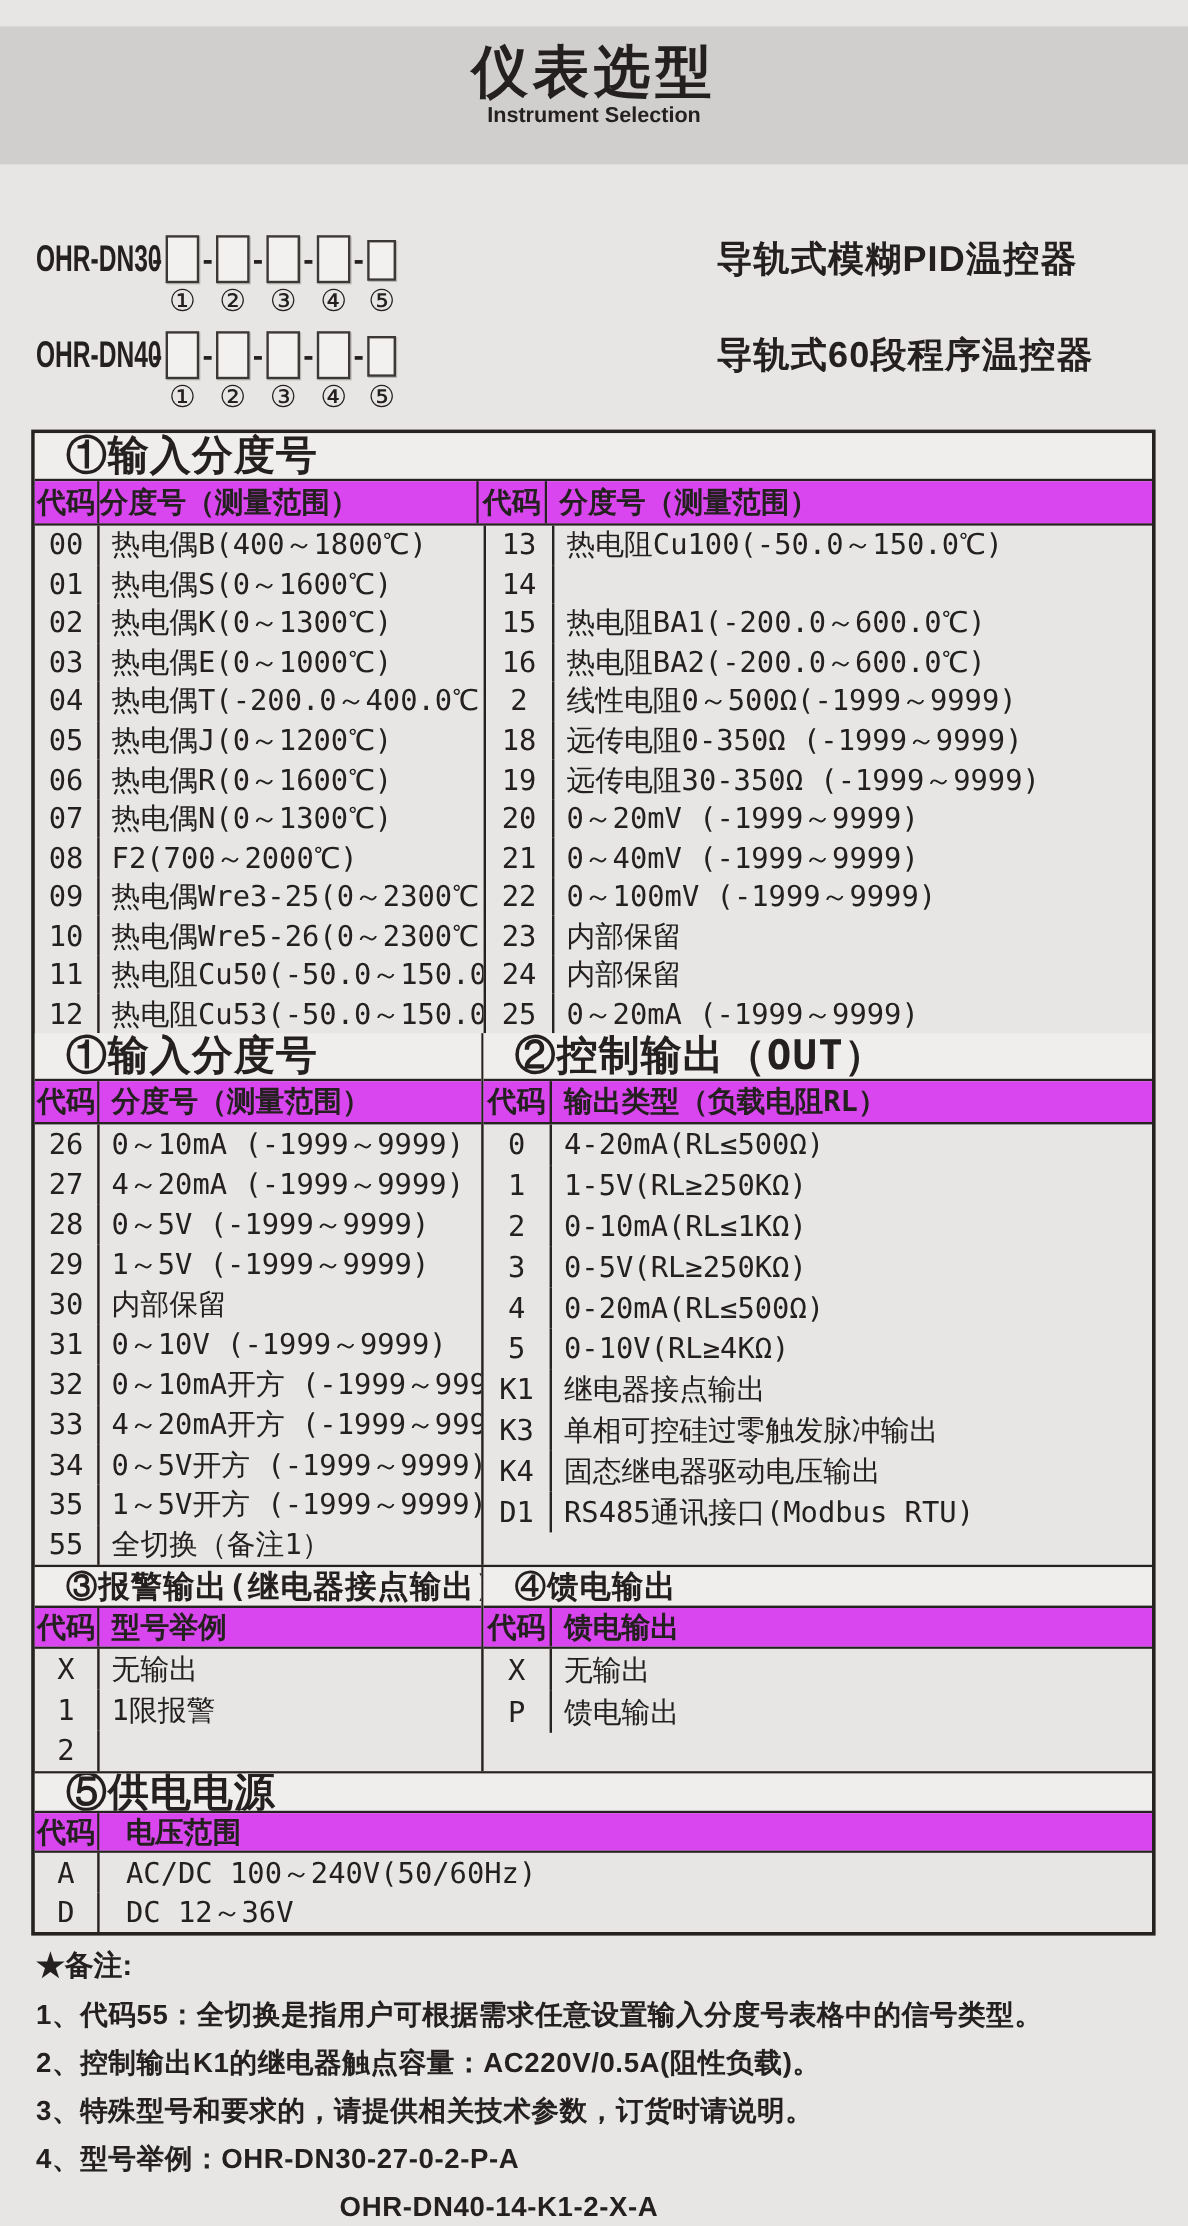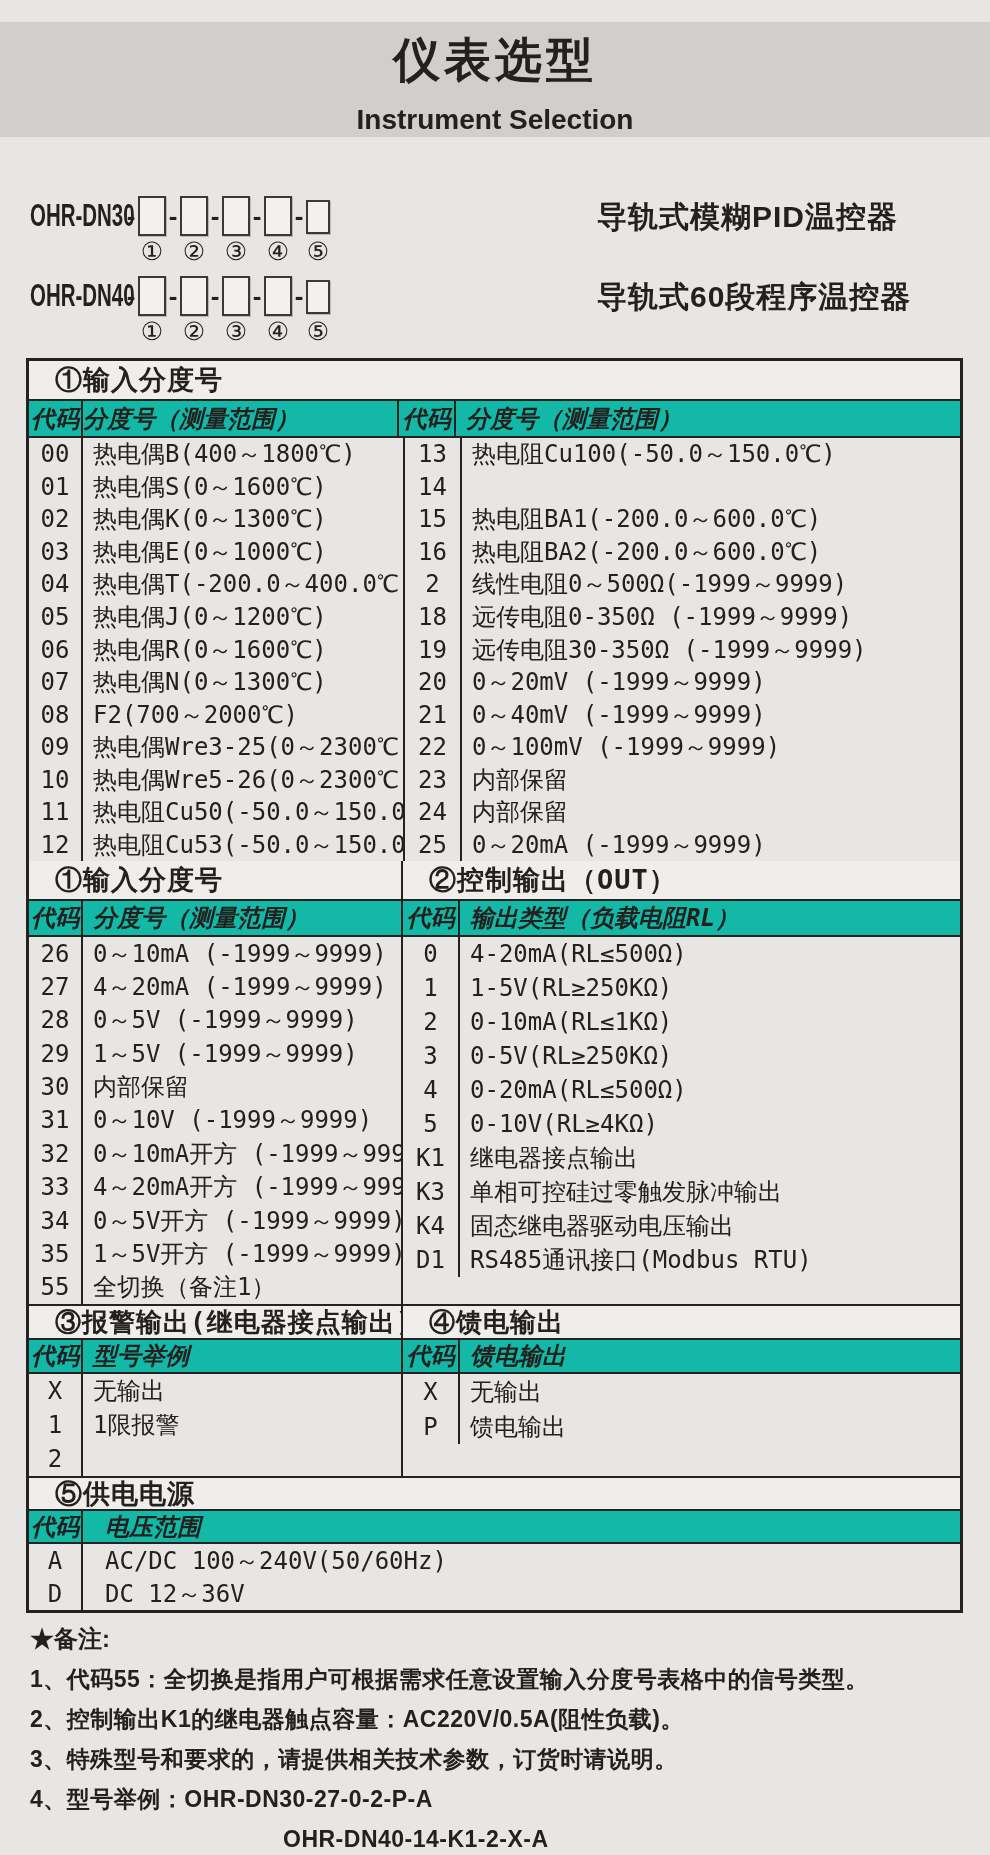--- a/index.html
+++ b/index.html
@@ -4,21 +4,21 @@
 <style>
   html,body{margin:0;padding:0;}
   body{
     width:990px;height:1855px;position:relative;overflow:hidden;
     background:#e7e6e5;color:#242020;
     font-family:"Liberation Sans",sans-serif;
   }
   
   .band{position:absolute;left:0;top:22px;width:990px;height:115px;background:#d0cfce;text-align:center;}
   .band .title{margin-top:12px;font-size:47px;font-weight:900;letter-spacing:4px;line-height:52px;}
-  .band .subtitle{font-size:28px;font-weight:600;margin-top:18px;letter-spacing:0;}
+  .band .subtitle{font-size:18px;font-weight:600;margin-top:0;letter-spacing:0;}
   
   .model{position:absolute;left:30px;width:960px;height:72px;}
   .m1{top:194px;} .m2{top:274px;}
   .mline{display:flex;align-items:flex-start;}
   .mname{width:94px;flex:0 0 94px;}
   .mname span{display:inline-block;font-size:31px;font-weight:700;line-height:44px;
     transform:scaleX(0.66);transform-origin:0 50%;white-space:nowrap;letter-spacing:0;}
   .units{display:flex;}
   .unit{display:flex;flex-direction:column;}
   .utop{display:flex;align-items:center;height:44px;}
@@ -26,28 +26,28 @@
   .box{width:28px;height:40px;background:#f2f1ef;border:2px solid #3c3836;box-sizing:border-box;
     box-shadow:1px 1px 0 #b9b8b6;}
   .unit:last-child .box{width:24px;height:34px;margin-top:1px;}
   .circ{align-self:flex-end;width:28px;text-align:center;font-size:25px;line-height:27px;margin-top:0;}
   .unit:last-child .circ{width:24px;}
   .mdesc{position:absolute;left:567px;top:0;font-size:30px;font-weight:700;line-height:46px;letter-spacing:1px;white-space:nowrap;}
   
   .tbl{position:absolute;left:26px;top:358px;width:937px;height:1255px;box-sizing:border-box;
     border:3px solid #262220;display:flex;flex-direction:column;
     font-family:"DejaVu Sans Mono","Liberation Mono",monospace;font-size:24px;}
-  .sec-h{background:#efeeec;font-weight:700;font-size:27px;padding-left:26px;display:flex;align-items:center;
+  .sec-h{background:#efeeec;font-weight:700;font-size:34px;padding-left:26px;display:flex;align-items:center;
     border-bottom:2px solid #262220;box-sizing:border-box;letter-spacing:1px;white-space:nowrap;overflow:hidden;}
   .tr,.cols{display:flex;box-sizing:border-box;}
   .td{display:flex;align-items:center;box-sizing:border-box;white-space:pre;overflow:hidden;}
   .td.code{width:54px;flex:0 0 54px;justify-content:center;border-right:2px solid #262220;}
   .td.code2{width:57px;flex:0 0 57px;justify-content:center;border-right:2px solid #262220;}
   .td.desc{flex:1;padding-left:10px;}
-  .ch{font-weight:700;background:#14b8a6;font-style:italic;}
+  .ch{font-weight:700;background:#d946ef;}
   .cols{border-bottom:2px solid #262220;}
   
   .s1h{height:40px;flex:0 0 40px;}
   .s1cols{height:37px;flex:0 0 37px;}
   .s1cols .mid{border-right:2px solid #262220;}
   .s1cols .d1{flex:0 0 316px;width:316px;}
   .s1body{height:423px;flex:0 0 423px;display:flex;}
   .half{display:flex;flex-direction:column;justify-content:center;}
   .hleft{width:374px;flex:0 0 374px;border-right:2px solid #262220;}
   .hright{flex:1;}

